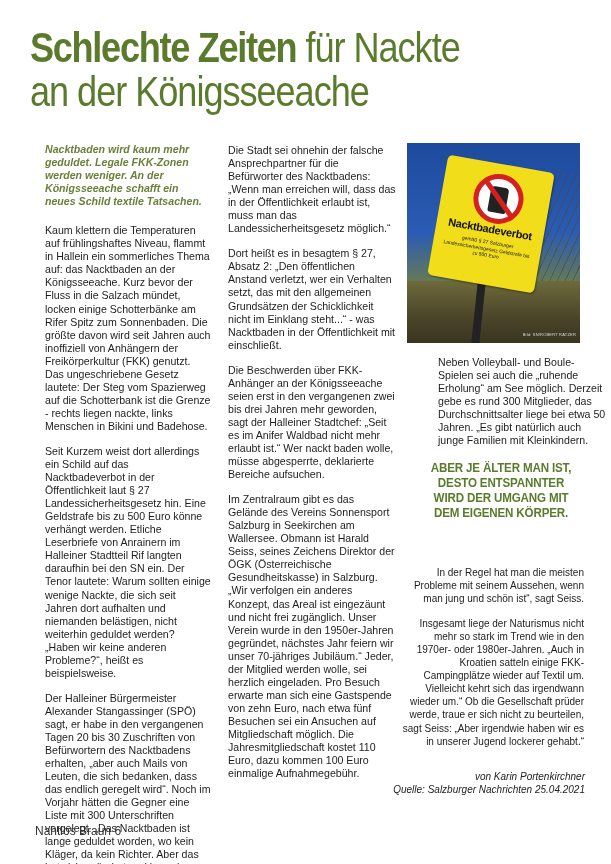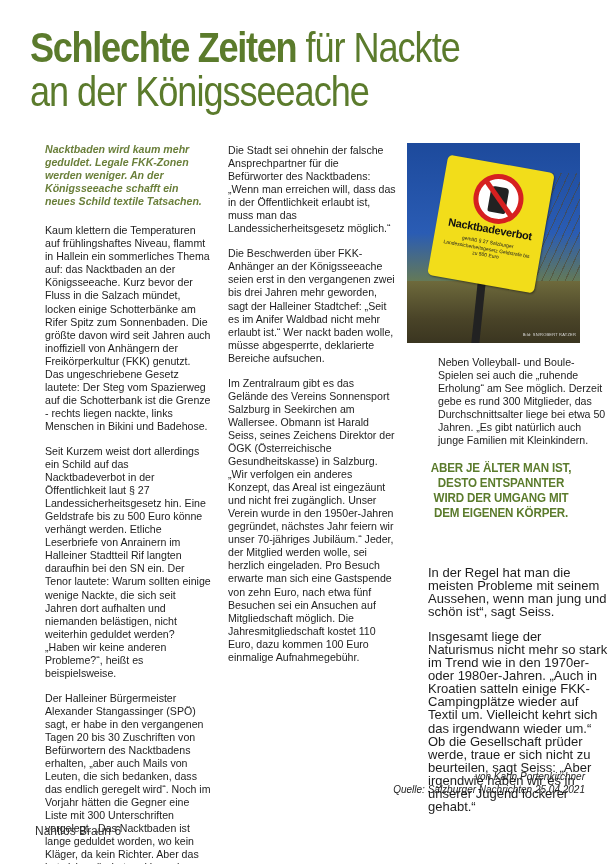--- a/index.html
+++ b/index.html
@@ -19,21 +19,21 @@
     .photo .branches { position: absolute; right: 0; top: 30px; width: 80px; height: 170px; background: repeating-linear-gradient(115deg, rgba(70,60,40,0.0) 0 6px, rgba(80,70,45,0.55) 6px 7px); }
     .photo .pole { position: absolute; left: 68px; top: 120px; width: 8px; height: 90px; background: #222; transform: rotate(6deg); }
     .photo .sign { position: absolute; left: 30px; top: 20px; width: 108px; height: 122px; background: #f2dd1a; border-radius: 5px; transform: rotate(10deg); box-shadow: 1px 1px 2px rgba(0,0,0,0.4); }
     .photo .sign .circle { position: absolute; left: 32px; top: 10px; width: 40px; height: 40px; border: 5px solid #d62020; border-radius: 50%; background: #fff; }
     .photo .sign .circle::after { content: ""; position: absolute; left: 18px; top: -4px; width: 5px; height: 48px; background: #d62020; transform: rotate(-45deg); }
     .photo .sign .circle .people { position: absolute; left: 11px; top: 8px; width: 18px; height: 26px; background: #222; border-radius: 4px 4px 2px 2px; }
     .photo .sign .sign-title { position: absolute; left: 4px; top: 60px; width: 100px; text-align: center; font-size: 11px; font-weight: bold; color: #111; letter-spacing: -0.3px; }
     .photo .sign .sign-text { position: absolute; left: 8px; top: 76px; width: 92px; text-align: center; font-size: 5px; line-height: 6.5px; color: #222; }
     .photo .credit { position: absolute; right: 4px; bottom: 6px; font-size: 4px; color: #ddd; letter-spacing: 0.2px; }
     .pullquote { position: absolute; left: 412px; top: 460px; width: 178px; text-align: center; color: #5b7b2c; font-weight: bold; font-size: 13.5px; line-height: 15px; transform: scaleX(0.86); transform-origin: center top; letter-spacing: -0.2px; }
-    .col3b { position: absolute; left: 428px; top: 566px; width: 182px; font-size: 13px; line-height: 13.05px; color: #1d1d1d; }
+    .col3b { position: absolute; left: 402px; top: 566px; width: 182px; font-size: 10px; line-height: 13.05px; color: #1d1d1d; text-align: right; }
     .col3b p { margin: 0 0 12px 0; }
     .byline { position: absolute; right: 26px; top: 770px; text-align: right; font-size: 10px; line-height: 13px; font-style: italic; font-weight: normal; color: #222; }
     .footer { position: absolute; left: 35px; top: 824px; font-size: 12px; color: #333; }
   </style>
 </head>
 <body>
 
 <div class="title">
   <div><span class="bold">Schlechte Zeiten</span><span class="light"> für Nackte</span></div>
   <div class="light">an der Königsseeache</div>
@@ -41,20 +41,21 @@
 
 <div class="col col1">
   <p class="lead">Nacktbaden wird kaum mehr geduldet. Legale FKK-Zonen werden weniger. An der Königsseeache schafft ein neues Schild textile Tatsachen.</p>
   <p>Kaum klettern die Temperaturen auf frühlingshaftes Niveau, flammt in Hallein ein sommerliches Thema auf: das Nacktbaden an der Königsseeache. Kurz bevor der Fluss in die Salzach mündet, locken einige Schotterbänke am Rifer Spitz zum Sonnenbaden. Die größte davon wird seit Jahren auch inoffiziell von Anhängern der Freikörperkultur (FKK) genutzt. Das ungeschriebene Gesetz lautete: Der Steg vom Spazierweg auf die Schotterbank ist die Grenze - rechts liegen nackte, links Menschen in Bikini und Badehose.</p>
   <p>Seit Kurzem weist dort allerdings ein Schild auf das Nacktbadeverbot in der Öffentlichkeit laut § 27 Landessicherheitsgesetz hin. Eine Geldstrafe bis zu 500 Euro könne verhängt werden. Etliche Leserbriefe von Anrainern im Halleiner Stadtteil Rif langten daraufhin bei den SN ein. Der Tenor lautete: Warum sollten einige wenige Nackte, die sich seit Jahren dort aufhalten und niemanden belästigen, nicht weiterhin geduldet werden? „Haben wir keine anderen Probleme?“, heißt es beispielsweise.</p>
   <p>Der Halleiner Bürgermeister Alexander Stangassinger (SPÖ) sagt, er habe in den vergangenen Tagen 20 bis 30 Zuschriften von Befürwortern des Nacktbadens erhalten, „aber auch Mails von Leuten, die sich bedanken, dass das endlich geregelt wird“. Noch im Vorjahr hätten die Gegner eine Liste mit 300 Unterschriften vorgelegt. „Das Nacktbaden ist lange geduldet worden, wo kein Kläger, da kein Richter. Aber das hat sich geändert und irgendwann muss man sich auf das Gesetz berufen. Und als Bürgermeister muss ich mich an Gesetze halten“, stellt Stangassinger klar.</p>
 </div>
 
 <div class="col col2">
   <p>Die Stadt sei ohnehin der falsche Ansprechpartner für die Befürworter des Nacktbadens: „Wenn man erreichen will, dass das in der Öffentlichkeit erlaubt ist, muss man das Landessicherheitsgesetz möglich.“</p>
+  <p>Dort heißt es in besagtem § 27, Absatz 2: „Den öffentlichen Anstand verletzt, wer ein Verhalten setzt, das mit den allgemeinen Grundsätzen der Schicklichkeit nicht im Einklang steht...“ - was Nacktbaden in der Öffentlichkeit mit einschließt.</p>
   <p>Die Beschwerden über FKK-Anhänger an der Königsseeache seien erst in den vergangenen zwei bis drei Jahren mehr geworden, sagt der Halleiner Stadtchef: „Seit es im Anifer Waldbad nicht mehr erlaubt ist.“ Wer nackt baden wolle, müsse abgesperrte, deklarierte Bereiche aufsuchen.</p>
   <p>Im Zentralraum gibt es das Gelände des Vereins Sonnensport Salzburg in Seekirchen am Wallersee. Obmann ist Harald Seiss, seines Zeichens Direktor der ÖGK (Österreichische Gesundheitskasse) in Salzburg. „Wir verfolgen ein anderes Konzept, das Areal ist eingezäunt und nicht frei zugänglich. Unser Verein wurde in den 1950er-Jahren gegründet, nächstes Jahr feiern wir unser 70-jähriges Jubiläum.“ Jeder, der Mitglied werden wolle, sei herzlich eingeladen. Pro Besuch erwarte man sich eine Gastspende von zehn Euro, nach etwa fünf Besuchen sei ein Ansuchen auf Mitgliedschaft möglich. Die Jahresmitgliedschaft kostet 110 Euro, dazu kommen 100 Euro einmalige Aufnahmegebühr.</p>
 </div>
 
 <div class="photo">
   <div class="sky"></div>
   <div class="branches"></div>
   <div class="trees"></div>
   <div class="pole"></div>
   <div class="sign">

